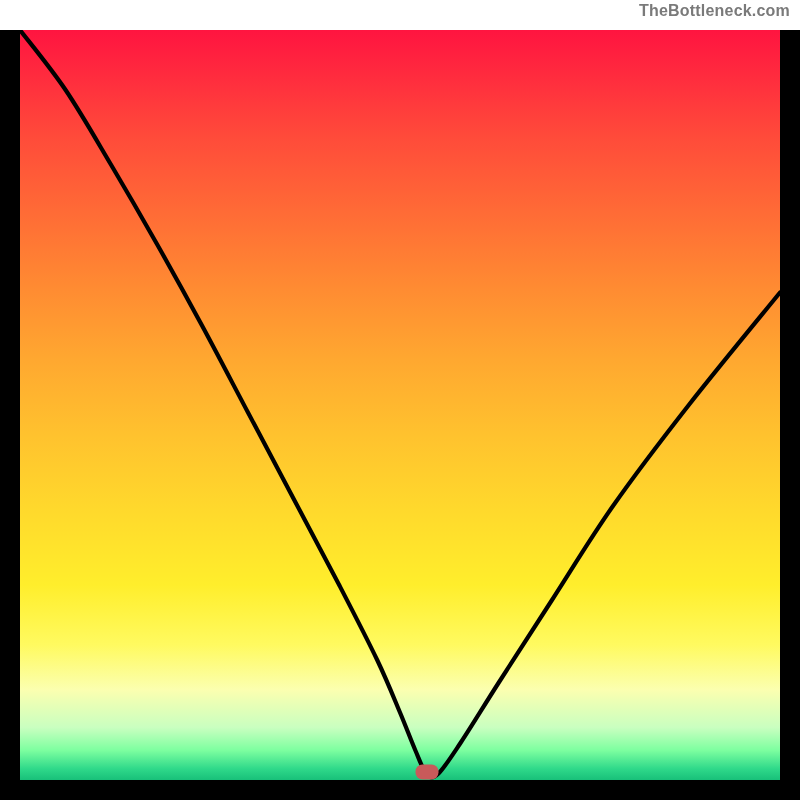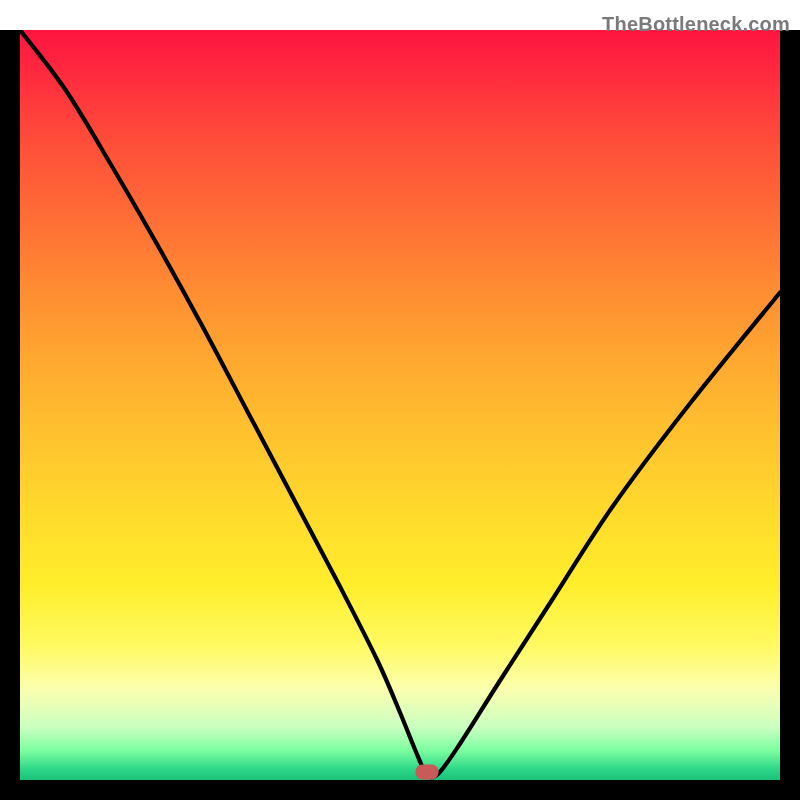--- a/index.html
+++ b/index.html
@@ -11,23 +11,23 @@
     font-family: Arial, Helvetica, sans-serif;
     overflow: hidden;
   }
   .wrap {
     position: relative;
     width: 800px;
     height: 800px;
   }
   .watermark {
     position: absolute;
-    top: 13px;
+    top: 2px;
     right: 10px;
-    font-size: 20px;
+    font-size: 16px;
     font-weight: 600;
     color: #7a7a7a;
     letter-spacing: 0.2px;
     z-index: 3;
   }
   .chart-frame {
     position: absolute;
     left: 0;
     top: 30px;
     width: 800px;

